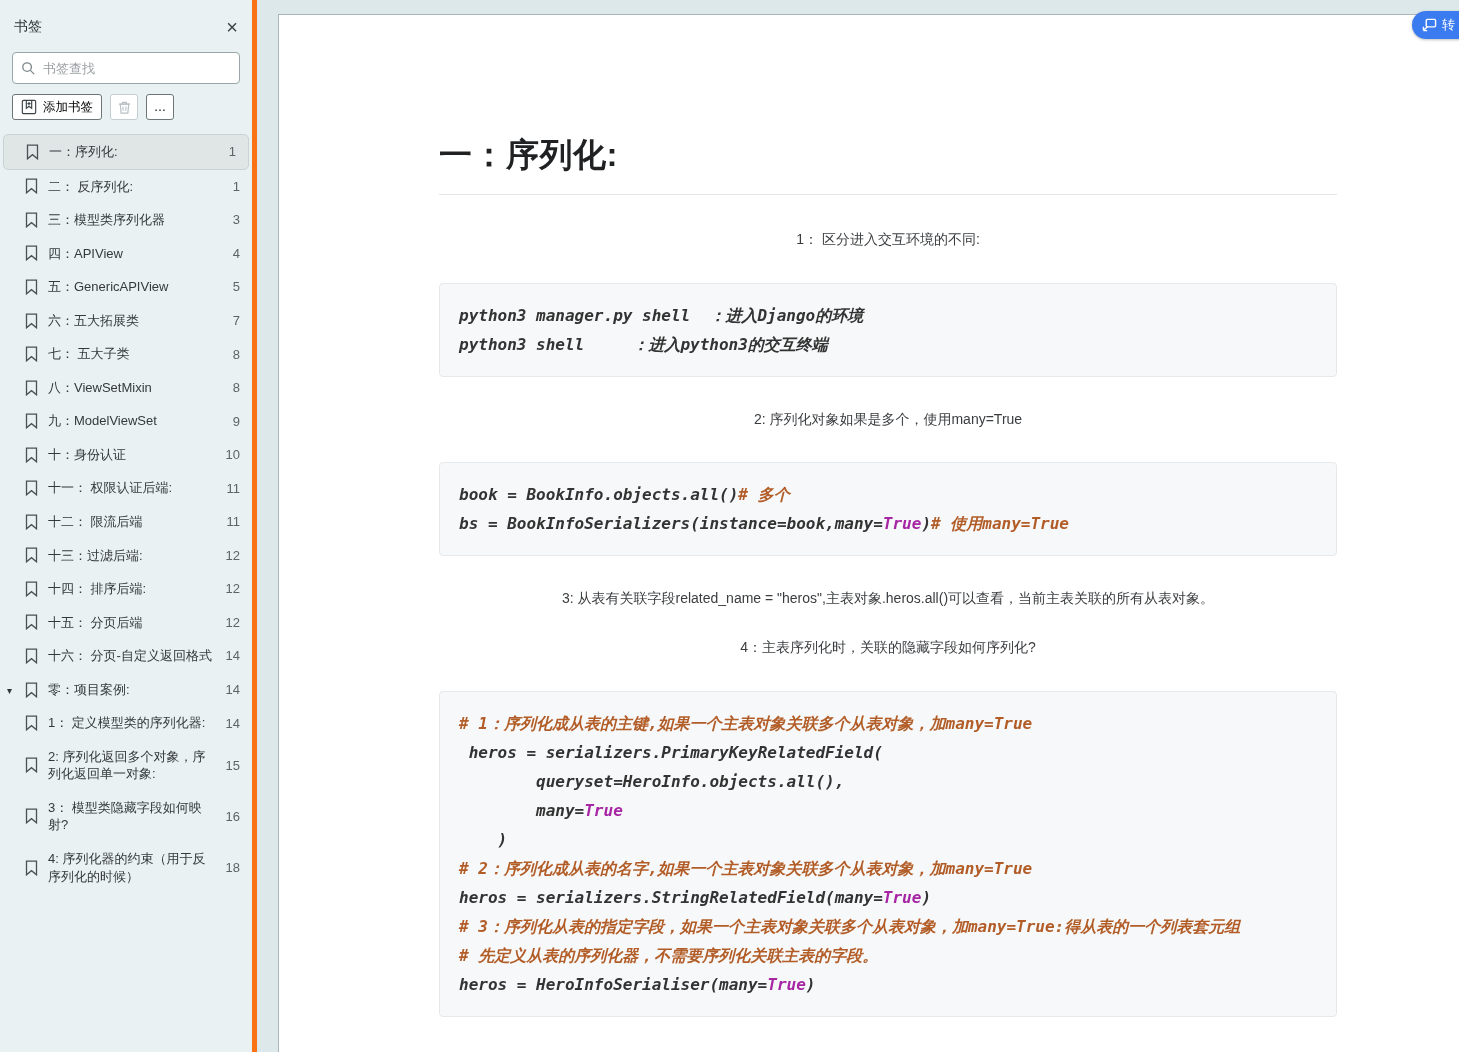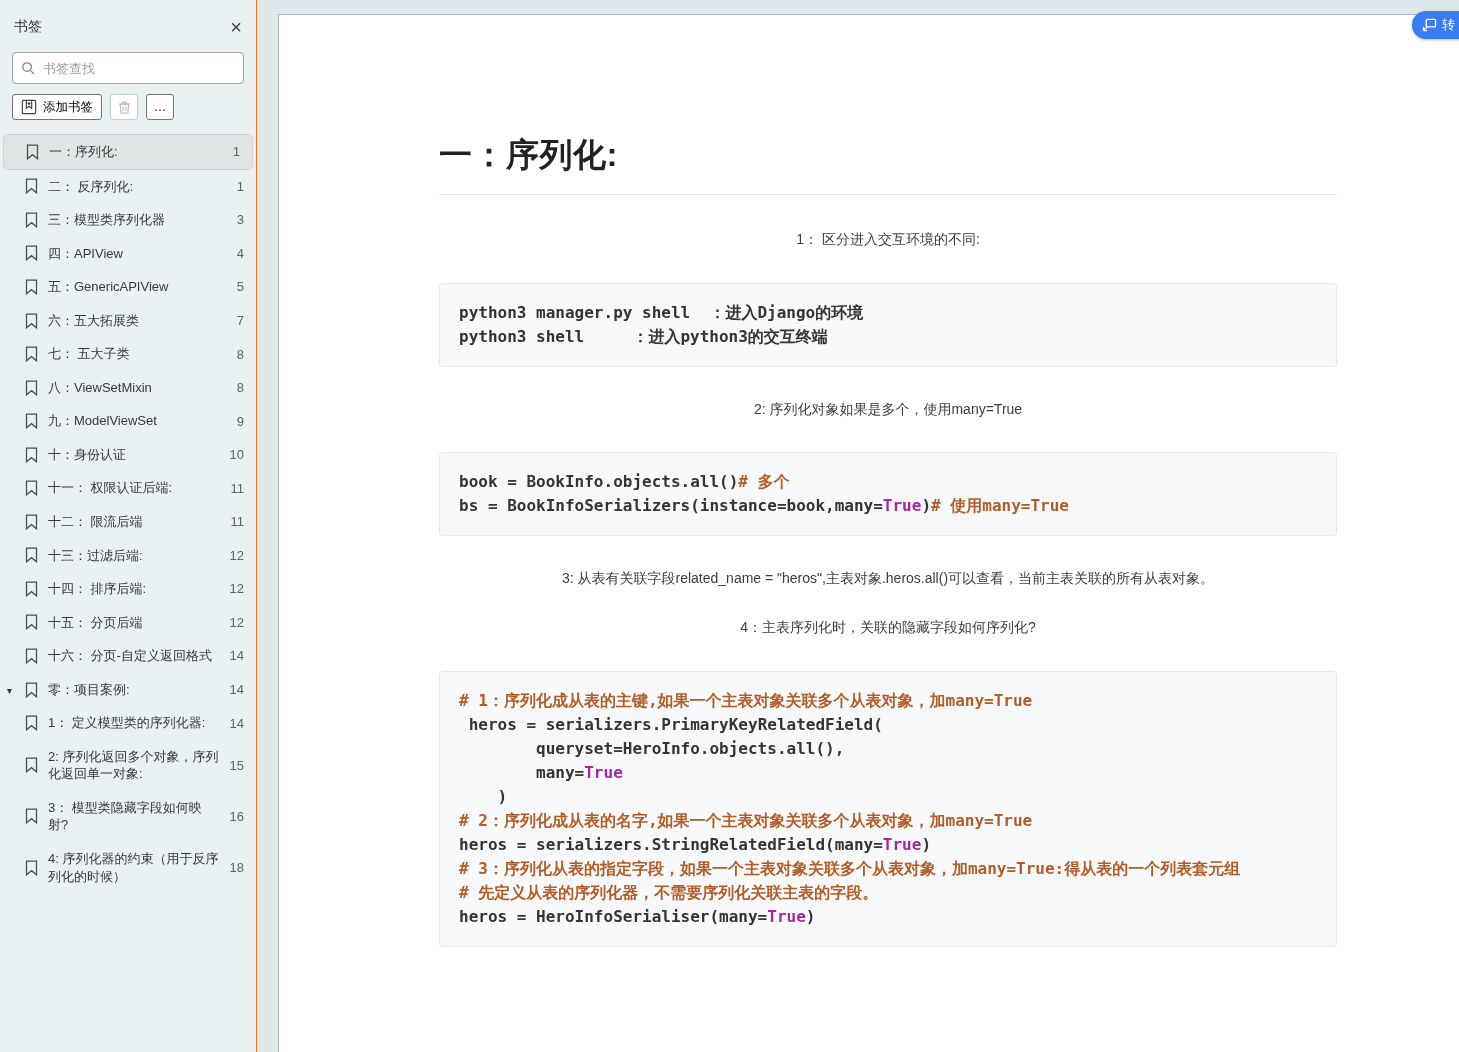--- a/index.html
+++ b/index.html
@@ -1,21 +1,21 @@
 <!DOCTYPE html>
 <html><head>
 <meta charset="utf-8">
 <style>
   * { margin:0; padding:0; box-sizing:border-box; }
   html,body { width:1459px; height:1052px; overflow:hidden;
     font-family:"Liberation Sans","DejaVu Sans",sans-serif; background:#dde8ea; }
 
   
   .sidebar { position:absolute; left:0; top:0; width:257px; height:1052px;
-    background:#e9f1f3; border-right:1px solid #f97316; overflow:hidden; }
+    background:#e9f1f3; border-right:5px solid #f97316; overflow:hidden; }
   .sb-header { display:flex; align-items:center; justify-content:space-between;
     padding:18px 14px 10px 14px; }
   .sb-title { font-size:14px; color:#2f3335; }
   .sb-close { font-size:20px; line-height:16px; color:#3c4043; cursor:pointer;
     background:none; border:none; font-family:inherit; }
   .sb-search { margin:6px 12px 10px 12px; height:32px; background:#fff;
     border:1px solid #9aa6a9; border-radius:4px; display:flex; align-items:center; padding:0 8px; gap:7px; }
   .sb-search input { border:none; outline:none; flex:1; font-size:13px; color:#333;
     font-family:inherit; background:transparent; }
   .sb-search input::placeholder { color:#9aa0a3; }
@@ -43,22 +43,22 @@
   .page { position:absolute; left:20px; top:14px; right:0; bottom:0; background:#fff;
     border-top:1px solid #aab7ba; border-left:1px solid #aab7ba; }
   .content { margin-left:160px; width:898px; padding-top:118px; }
 
   .content h1 { font-size:33px; font-weight:800; color:#1f2123; letter-spacing:.5px;
     padding-bottom:16px; border-bottom:1px solid #e6e6e6; margin-bottom:34px; }
   .content p { font-size:14px; color:#3a3d3f; line-height:1.55; margin:27px 0;text-align:center; }
   .codeblock { background:#f7f8f9; border:1px solid #e6e9eb; border-radius:4px;
     padding:17px 19px; margin:32px 0; }
   .codeblock pre { font-family:"DejaVu Sans Mono","Liberation Mono",monospace;
-    font-size:16px; line-height:24px; font-weight:600; color:#333;
-    white-space:pre-wrap; word-break:break-all; }
+    font-size:16px; line-height:29px; font-weight:600; color:#333;
+    white-space:pre-wrap; word-break:break-all;font-style:italic; }
   .c-comment { color:#b25d28; }
   .c-keyword { color:#a626a4;margin-top:32px; }
 
   
   .float-btn { position:absolute; top:11px; right:-16px; height:28px;
     background:#3b7bf0; color:#fff; border:none; border-radius:14px;
     display:flex; align-items:center; gap:5px; padding:0 20px 0 10px;
     font-size:13px; font-family:inherit; cursor:pointer; box-shadow:0 1px 3px rgba(0,0,0,.25); }
 
   svg { display:block; }

